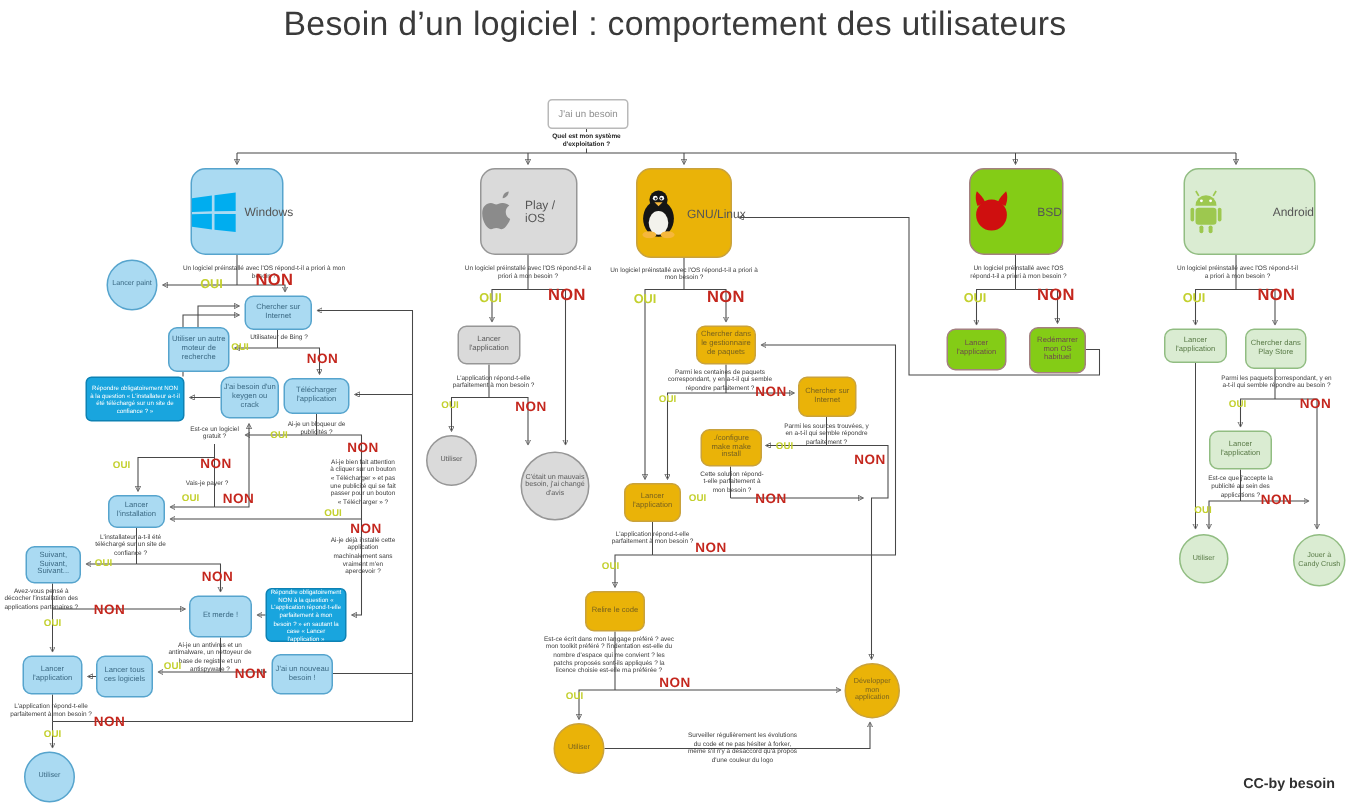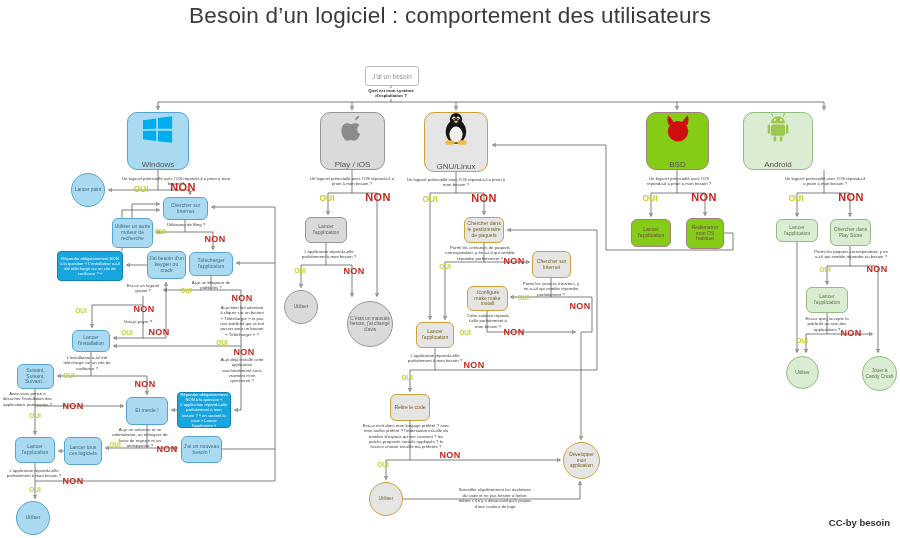--- a/index.html
+++ b/index.html
@@ -21,29 +21,29 @@
   .fcircle{border:1.2px solid;border-radius:50%;display:flex;align-items:center;justify-content:center;
         text-align:center;font-size:4.8px;line-height:1.12;padding:2px;}
   .fcallout{border:1px solid;border-radius:4px;display:flex;align-items:center;justify-content:center;
         text-align:center;font-size:4.1px;line-height:1.25;padding:2px;}
   .qtext{font-size:4.3px;line-height:1.25;text-align:center;color:#3b3b3b;}
   .ntext{font-size:4.3px;line-height:1.3;text-align:center;color:#3b3b3b;}
   .oui{color:#c3d02e;font-weight:bold;font-size:6.5px;text-align:center;}
   .oui.big{font-size:8.5px;}
   .non{color:#c4261d;font-weight:bold;font-size:9px;text-align:center;letter-spacing:.3px;}
   .non.big{font-size:11px;}
-  .osbox{border:1.6px solid;border-radius:10px;display:flex;flex-direction:column;
-        align-items:center;justify-content:flex-end;gap:17px;}
+  .osbox{border:1.6px solid;border-radius:10px;display:flex;flex-direction:row;
+        align-items:center;justify-content:space-between;gap:5px;}
   .osname{font-size:8px;color:#555;}
   .oslogo svg{display:block;}
   
   .br-windows.fbox,.br-windows.fcircle,.br-windows.osbox{background:#aadaf2;border-color:#56a4cd;color:#3d6b85;}
   .br-windows.fcallout{background:#19a5de;border-color:#0d82b4;color:#fff;}
   .br-mac.fbox,.br-mac.fcircle,.br-mac.osbox{background:#dadada;border-color:#969696;color:#5c5c5c;}
-  .br-linux.fbox,.br-linux.fcircle,.br-linux.osbox{background:#e5e5e5;border-color:#c9a23c;color:#78621f;}
+  .br-linux.fbox,.br-linux.fcircle,.br-linux.osbox{background:#eab308;border-color:#c9a23c;color:#78621f;}
   .br-bsd.fbox,.br-bsd.fcircle,.br-bsd.osbox{background:#84cc16;border-color:#a48080;color:#6e4b4b;}
   .br-android.fbox,.br-android.fcircle,.br-android.osbox{background:#daecd2;border-color:#91bd82;color:#5a7b48;}
 </style>
 </head>
 <body>
 
 <div id="page">
   <div id="title">
     <div>Besoin d’un logiciel : comportement des utilisateurs</div>
   </div>
@@ -274,21 +274,21 @@
             </g>
           </svg>
         </span>
         <span class="osname">BSD</span>
       </div>
       <div class="nd qtext br-bsd" style="left: 642px; top: 176px; width: 74px;">Un logiciel préinstallé avec l'OS répond-t-il a priori à mon besoin ?</div>
       <div class="nd oui big br-bsd" style="left: 637px; top: 193px; width: 26px;">OUI</div>
       <div class="nd non big br-bsd" style="left: 686px; top: 191px; width: 36px;">NON</div>
       <div class="nd fbox br-bsd" style="left: 631px; top: 219px; width: 40px; height: 28px;">Lancer l'application</div>
       <div class="nd fbox br-bsd" style="left: 686px; top: 218px; width: 38px; height: 31px;">Redémarrer mon OS habituel</div>
-      <div class="nd osbox br-android" style="left: 743px; top: 112px; width: 70px; height: 58px;">
+      <div class="nd osbox br-android" style="left: 789px; top: 112px; width: 88px; height: 58px;">
         <span class="oslogo">
           <svg width="28" height="31" viewBox="0 0 32 34">
             <g fill="#9dc84f">
               <path d="M8,12 a8,8 0 0 1 16,0 z"></path>
               <rect x="8" y="13.5" width="16" height="13" rx="2.5"></rect>
               <rect x="4.2" y="13.5" width="2.8" height="10.5" rx="1.4"></rect>
               <rect x="25" y="13.5" width="2.8" height="10.5" rx="1.4"></rect>
               <rect x="11" y="27" width="3" height="6" rx="1.5"></rect>
               <rect x="18" y="27" width="3" height="6" rx="1.5"></rect>
               <line x1="10.5" y1="4.5" x2="8.3" y2="0.8" stroke="#9dc84f" stroke-width="1.3"></line>

